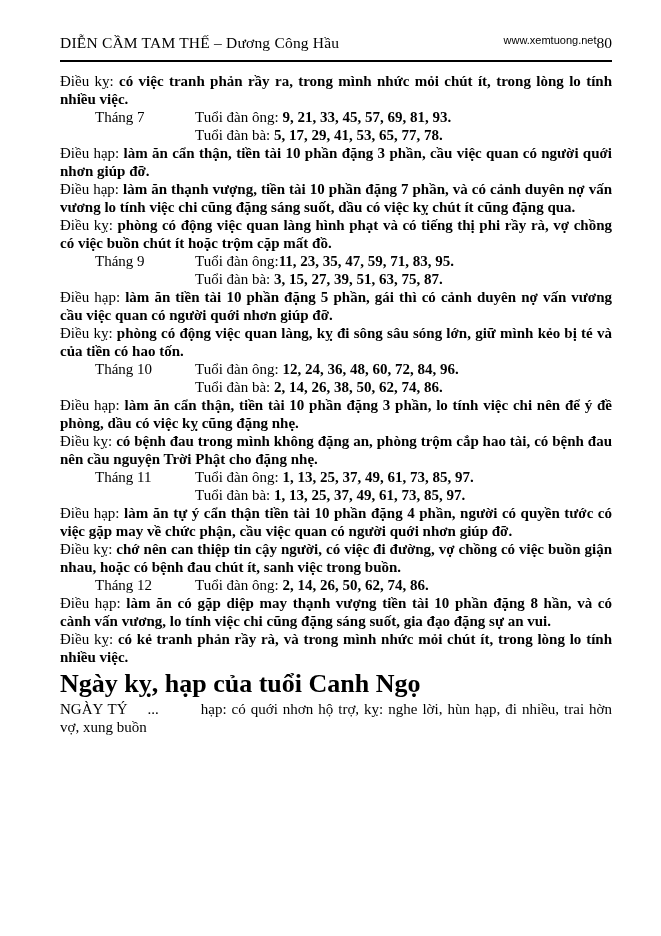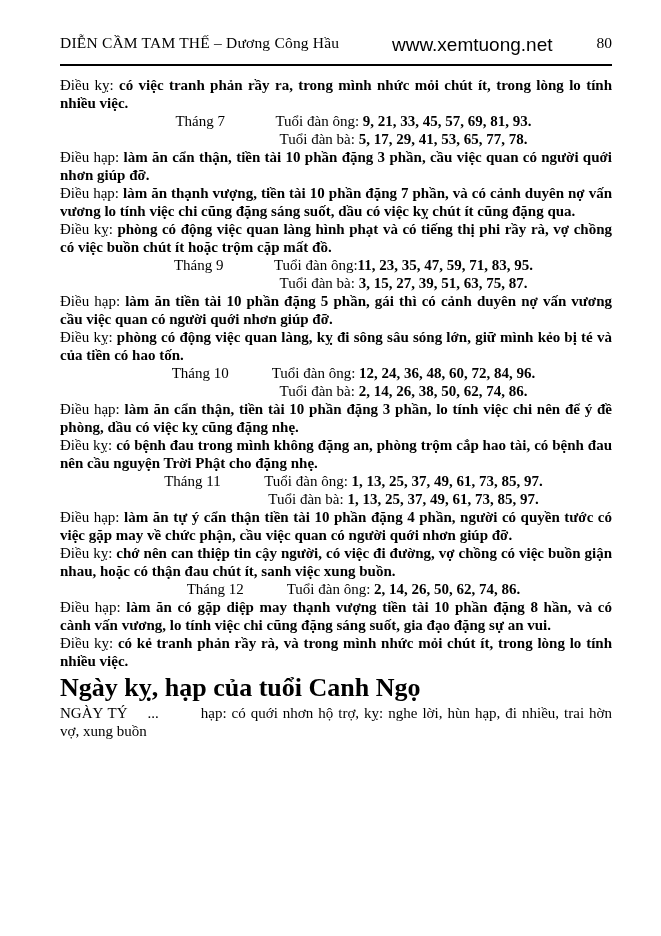--- a/index.html
+++ b/index.html
@@ -9,31 +9,31 @@
     font-family:"Liberation Serif","DejaVu Serif",serif;
     color:#000; overflow:hidden;
   }
   .page { padding:34px 49px 0 60px; }
   .header {
     display:flex; align-items:flex-start;
     border-bottom:2px solid #000; padding-bottom:8px;
     font-size:15.5px; white-space:nowrap;
   }
   .h-title { flex:1; letter-spacing:0.2px; }
-  .h-site { font-family:"Liberation Sans","DejaVu Sans",sans-serif; font-size:19px; }
-  .h-page { margin-left:44px; }
+  .h-site { font-family:"Liberation Sans","DejaVu Sans",sans-serif; font-size:11px; }
+  .h-page { }
   .body {
     margin-top:10px;
     font-size:15px; line-height:18px;
     text-align:justify;
     font-family:Liberation Serif, serif;
   }
   .para { text-align:justify; }
   .b { font-weight:bold; }
-  .month-row { display:flex;justify-content:center; }
+  .month-row { display:flex; }
   .m-name { margin-left:35px; width:100px; flex:none; }
   .month-row.women { padding-left:135px; }
   .section-heading {
     font-size:26px; font-weight:bold; 
     line-height:27px; margin:4px 0 3px 0;
   }
   .dots { margin-left:20px; }
   .day-text { margin-left:42px; }
 </style>
 </head>
@@ -93,21 +93,21 @@
 
     <div>
       <div class="month-row">
         <span class="m-name">Tháng 11</span>
         <span class="ages"><span>Tuổi đàn ông:</span><span class="b"> 1, 13, 25, 37, 49, 61, 73, 85, 97.</span></span>
       </div>
       <div class="month-row women">
         <span class="ages"><span>Tuổi đàn bà:</span><span class="b"> 1, 13, 25, 37, 49, 61, 73, 85, 97.</span></span>
       </div>
       <p class="para"><span>Điều hạp:</span><span class="b"> làm ăn tự ý cẩn thận tiền tài 10 phần đặng 4 phần, người có quyền tước có việc gặp may về chức phận, cầu việc quan có người quới nhơn giúp đỡ.</span></p>
-      <p class="para"><span>Điều kỵ:</span><span class="b"> chớ nên can thiệp tin cậy người, có việc đi đường, vợ chồng có việc buồn giận nhau, hoặc có thận đau chút ít, sanh việc xung buồn.</span></p>
+      <p class="para"><span>Điều kỵ:</span><span class="b"> chớ nên can thiệp tin cậy người, có việc đi đường, vợ chồng có việc buồn giận nhau, hoặc có bệnh đau chút ít, sanh việc trong buồn.</span></p>
     </div>
 
     <div>
       <div class="month-row">
         <span class="m-name">Tháng 12</span>
         <span class="ages"><span>Tuổi đàn ông:</span><span class="b"> 2, 14, 26, 50, 62, 74, 86.</span></span>
       </div>
       <p class="para"><span>Điều hạp:</span><span class="b"> làm ăn có gặp diệp may thạnh vượng tiền tài 10 phần đặng 8 hần, và có cành vấn vương, lo tính việc chi cũng đặng sáng suốt, gia đạo đặng sự an vui.</span></p>
       <p class="para"><span>Điều kỵ:</span><span class="b"> có kẻ tranh phản rầy rà, và trong mình nhức mỏi chút ít, trong lòng lo tính nhiều việc.</span></p>
     </div>

